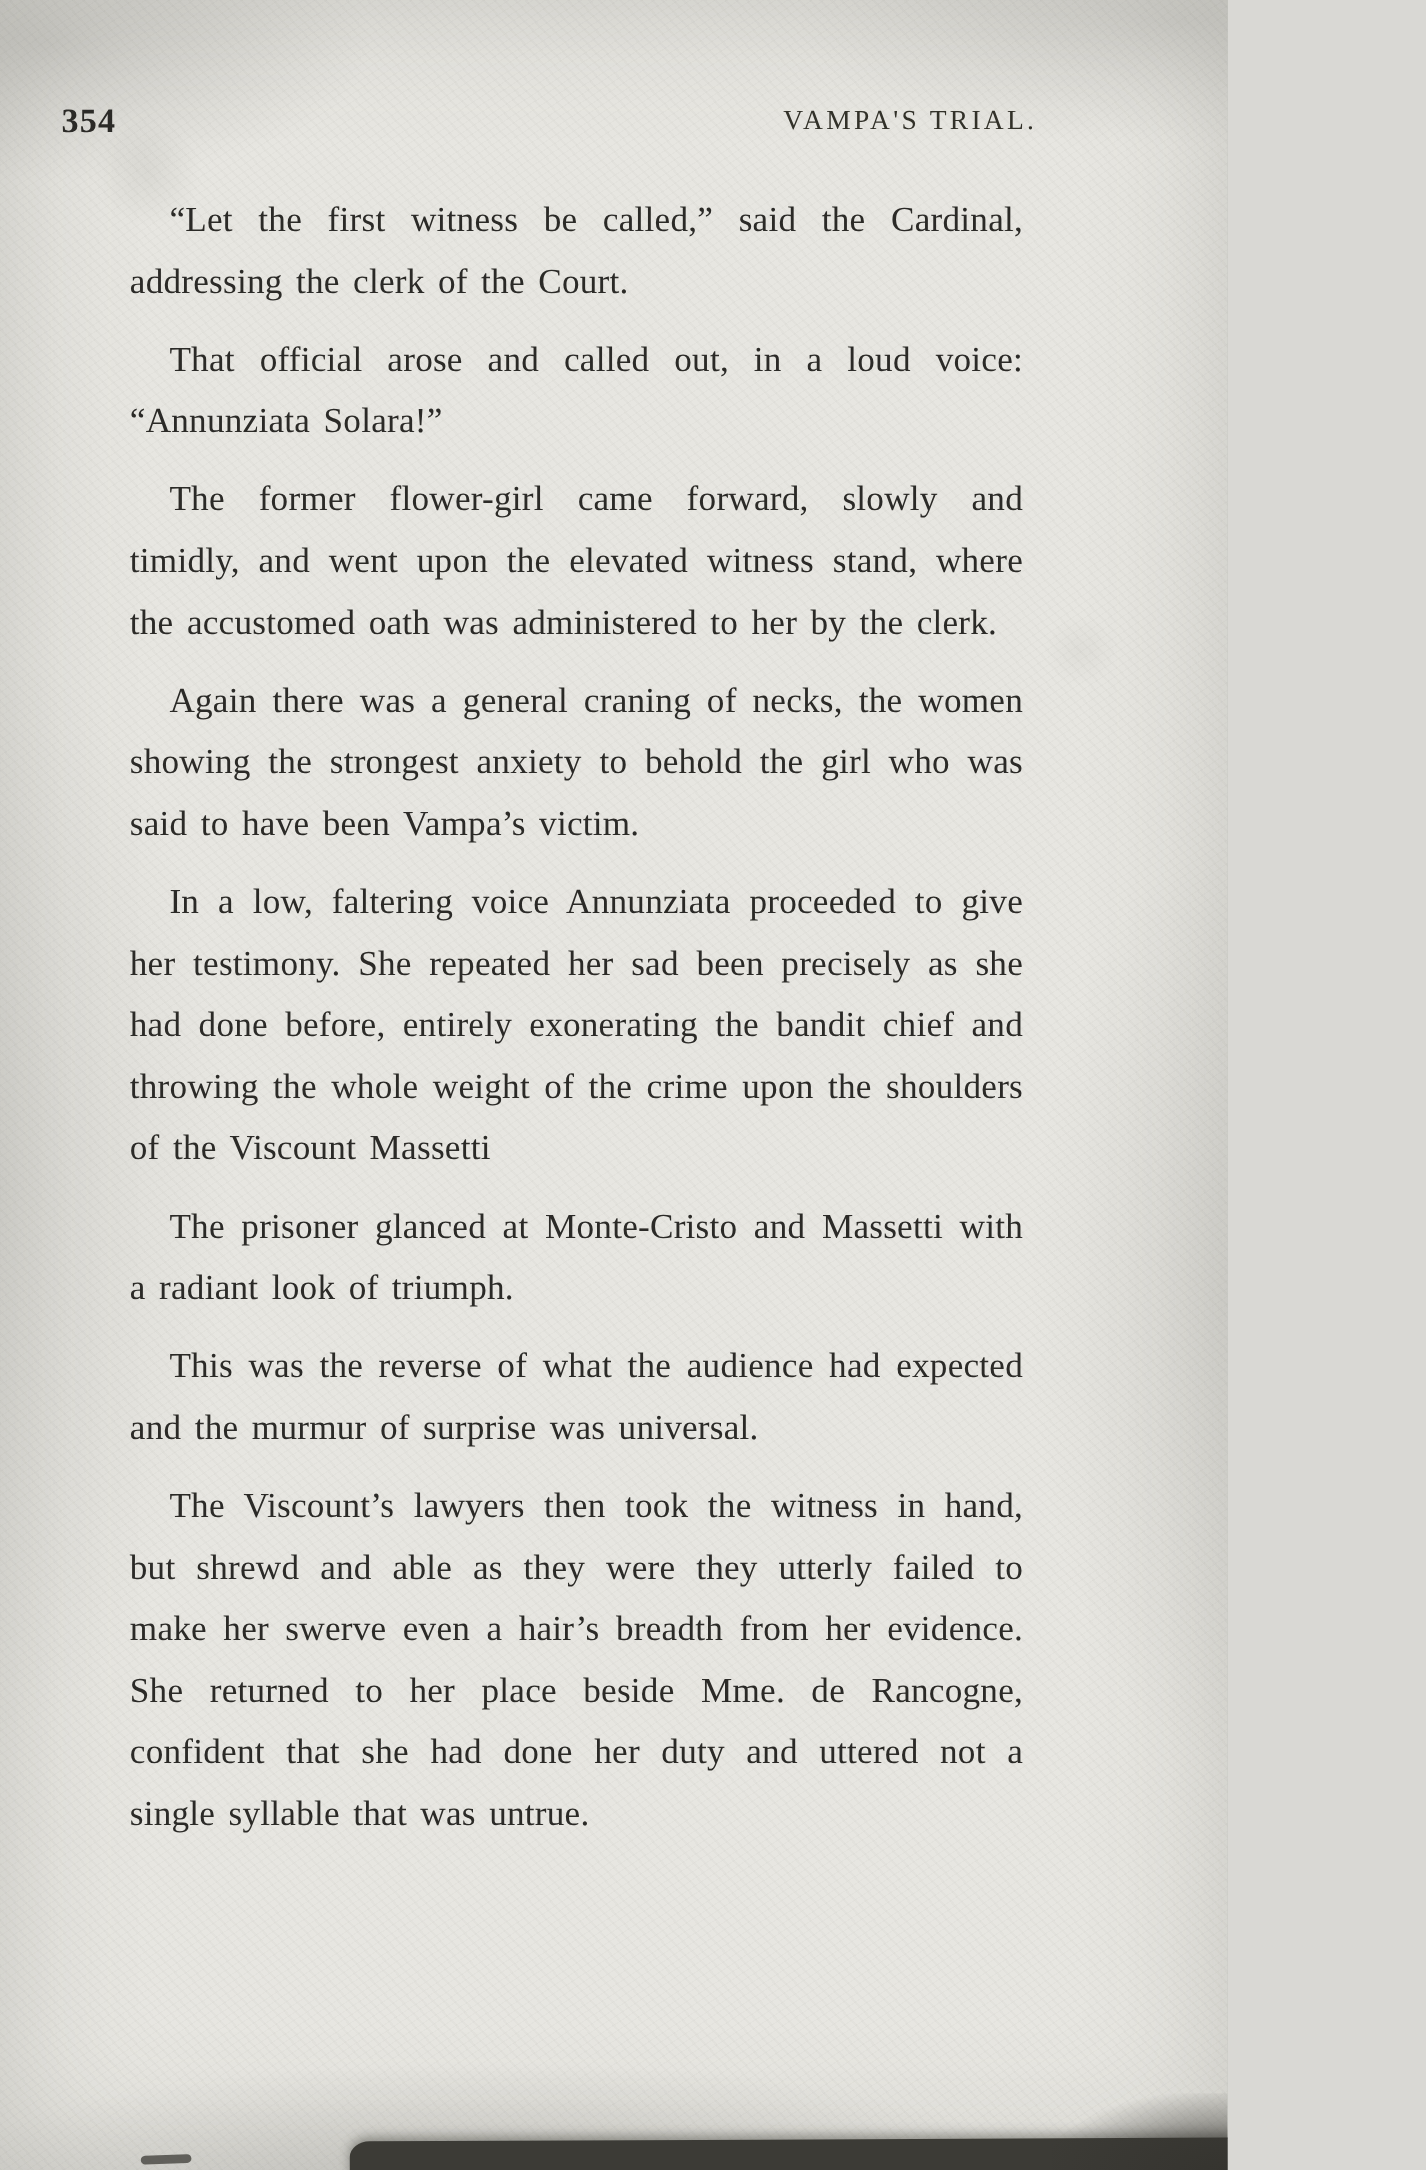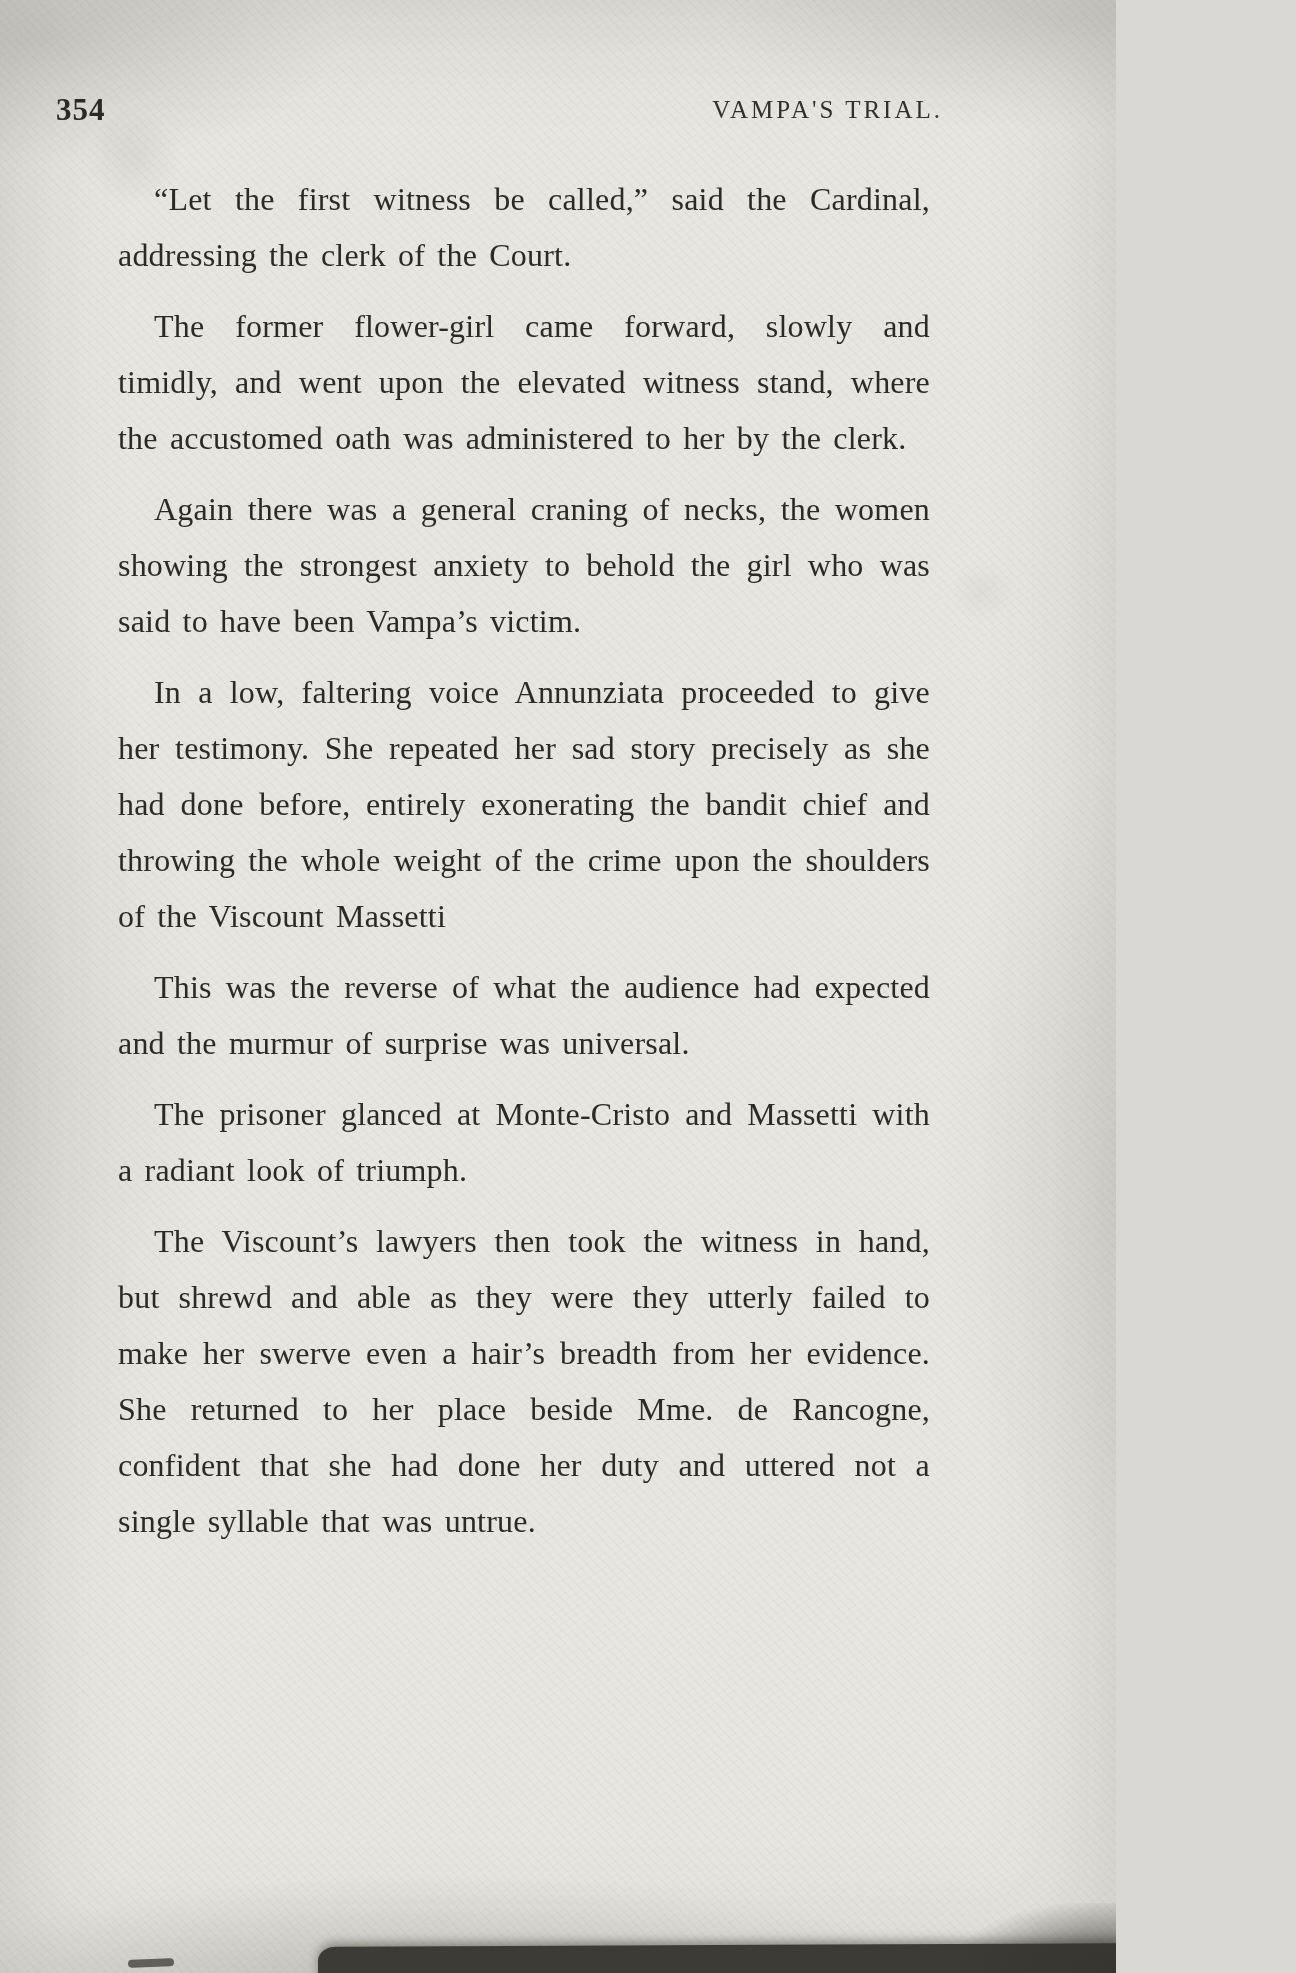--- a/index.html
+++ b/index.html
@@ -126,25 +126,26 @@
 <body>
 
 <div class="page">
 
   <span class="page-number">354</span>
 
   <span class="running-header">VAMPA'S TRIAL.</span>
 
   <main class="text-block">
       <p class="para">“Let the first witness be called,” said the Cardinal, addressing the clerk of the Court.</p>
+      <p class="para">That official arose and called out, in a loud voice: “Annunziata Solara!”</p>
       <p class="para">The former flower-girl came forward, slowly and timidly, and went upon the elevated witness stand, where the accustomed oath was administered to her by the clerk.</p>
       <p class="para">Again there was a general craning of necks, the women showing the strongest anxiety to behold the girl who was said to have been Vampa’s victim.</p>
-      <p class="para">In a low, faltering voice Annunziata proceeded to give her testimony. She repeated her sad story precisely as she had done before, entirely exonerating the bandit chief and throwing the whole weight of the crime upon the shoulders of the Viscount Massetti</p>
+      <p class="para">In a low, faltering voice Annunziata proceeded to give her testimony. She repeated her sad been precisely as she had done before, entirely exonerating the bandit chief and throwing the whole weight of the crime upon the shoulders of the Viscount Massetti</p>
+      <p class="para">The prisoner glanced at Monte-Cristo and Massetti with a radiant look of triumph.</p>
       <p class="para">This was the reverse of what the audience had expected and the murmur of surprise was universal.</p>
-      <p class="para">The prisoner glanced at Monte-Cristo and Massetti with a radiant look of triumph.</p>
       <p class="para">The Viscount’s lawyers then took the witness in hand, but shrewd and able as they were they utterly failed to make her swerve even a hair’s breadth from her evidence. She returned to her place beside Mme. de Rancogne, confident that she had done her duty and uttered not a single syllable that was untrue.</p>
     </main>
 
   <div class="edge-line"></div>
   <div class="edge-line-2"></div>
   <div class="bottom-shadow"></div>
   <div class="bottom-shadow-left"></div>
   <div class="bottom-corner"></div>
 
 </div>

